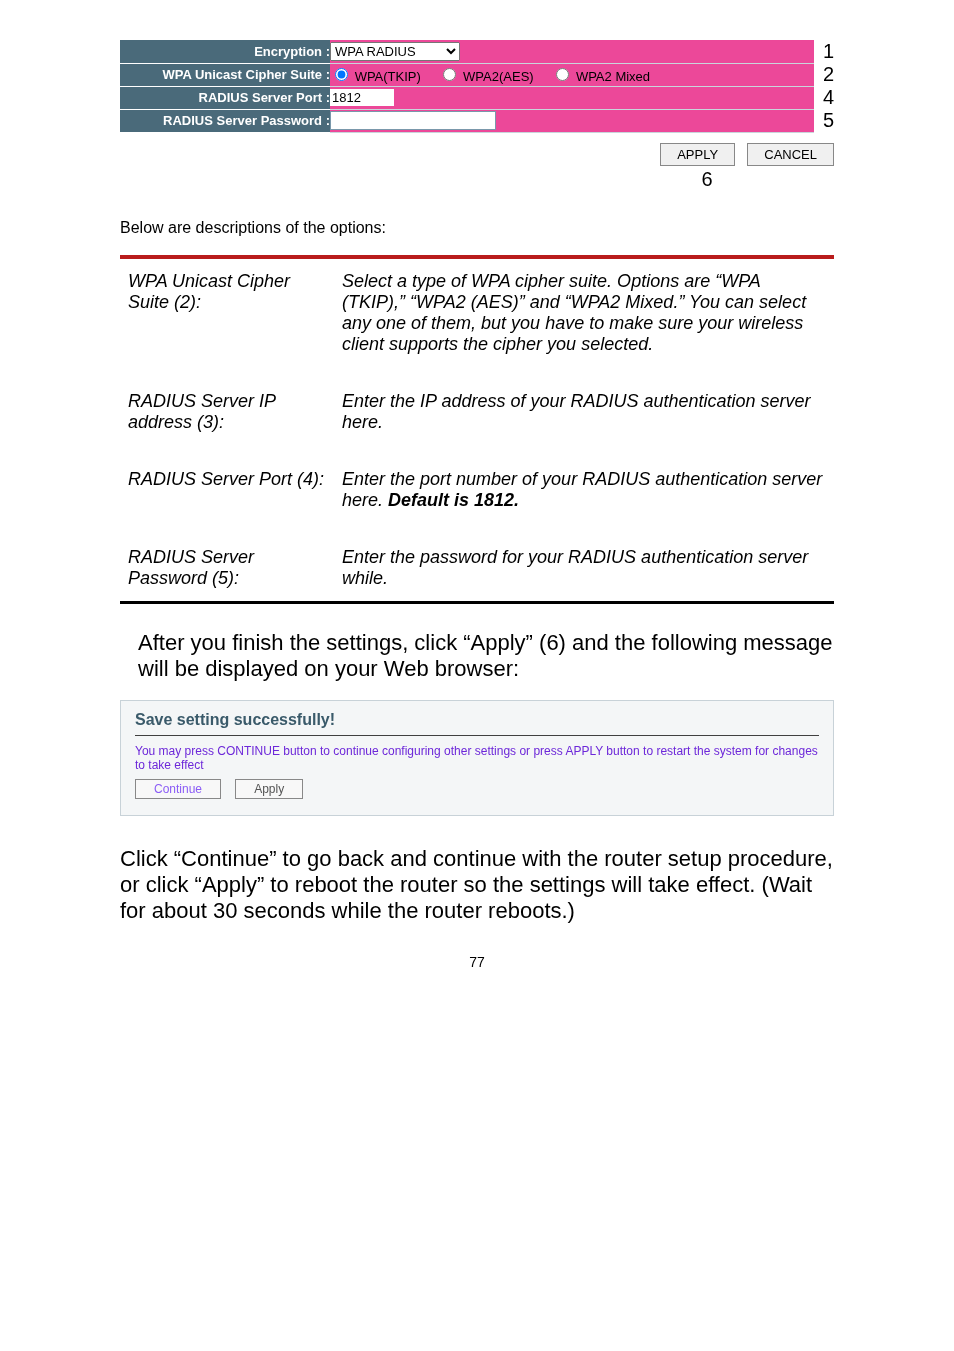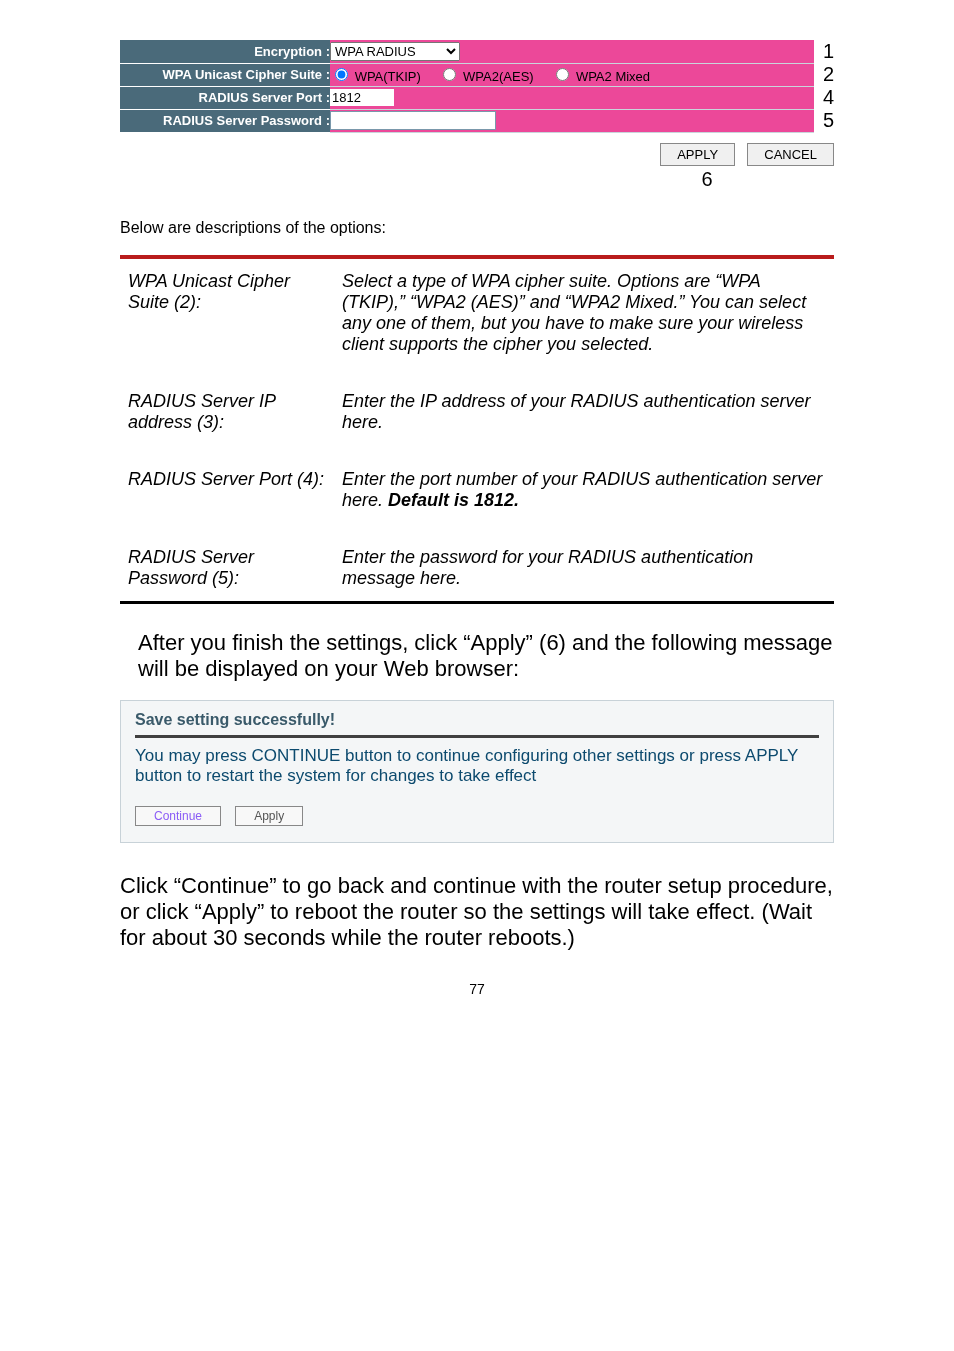--- a/index.html
+++ b/index.html
@@ -80,27 +80,27 @@
   .after-p { font-size: 22px; margin: 26px 0 18px 18px; }
   .save-panel {
     border: 1px solid #c8d2d8;
     background: #f4f6f7;
     padding: 10px 14px 16px 14px;
   }
   .save-panel h3 {
     color: #3a5a6a;
     font-size: 16px;
     margin: 0 0 6px 0;
-    border-bottom: 3px solid #404040;
+    border-bottom: 1px solid #404040;
     padding-bottom: 6px;
   }
   .save-panel p {
-    font-size: 17px;
-    color: #0c4a6e;
-    margin: 8px 0 14px 0;
+    font-size: 12px;
+    color: #6d28d9;
+    margin: 8px 0 1px 0;
   }
   .save-panel button {
     font-size: 12px;
     padding: 2px 18px;
     margin-right: 8px;
     background: #f8f8f8;
     border: 1px solid #888;
     color: #555;
   }
   .save-panel button.cont { color: #8b5cf6; }
@@ -173,21 +173,21 @@
     <tr>
       <td class="def-term">RADIUS Server Port (4):</td>
       <td><span>Enter the port number of your RADIUS authentication server here. </span><b style="font-style:italic">Default is 1812.</b></td>
     </tr>
     <tr class="gap">
           <td></td>
           <td></td>
         </tr>
     <tr>
       <td class="def-term">RADIUS Server Password (5):</td>
-      <td>Enter the password for your RADIUS authentication message here.</td>
+      <td>Enter the password for your RADIUS authentication server while.</td>
     </tr>
   </tbody>
     </table>
 
   <p class="after-p">After you finish the settings, click “Apply” (6) and the following message will be displayed on your Web browser:</p>
 
   <div class="save-panel">
     <h3>Save setting successfully!</h3>
     <p>You may press CONTINUE button to continue configuring other settings or press APPLY button to restart the system for changes to take effect</p>
     <button class="cont">Continue</button>

